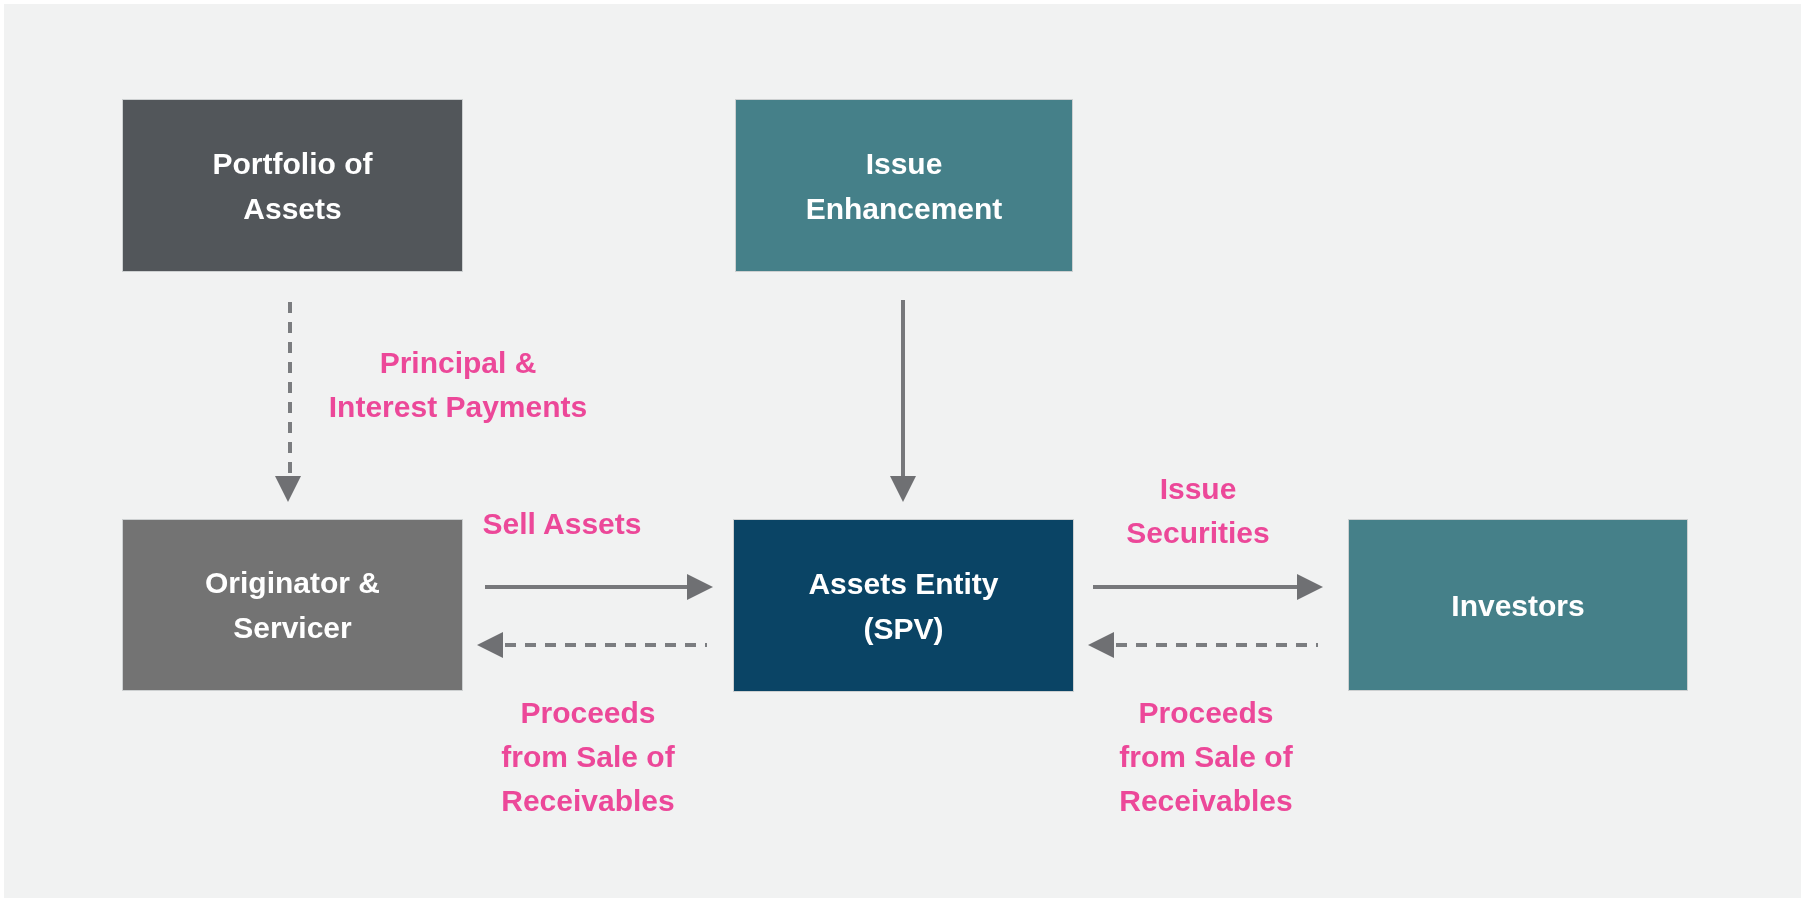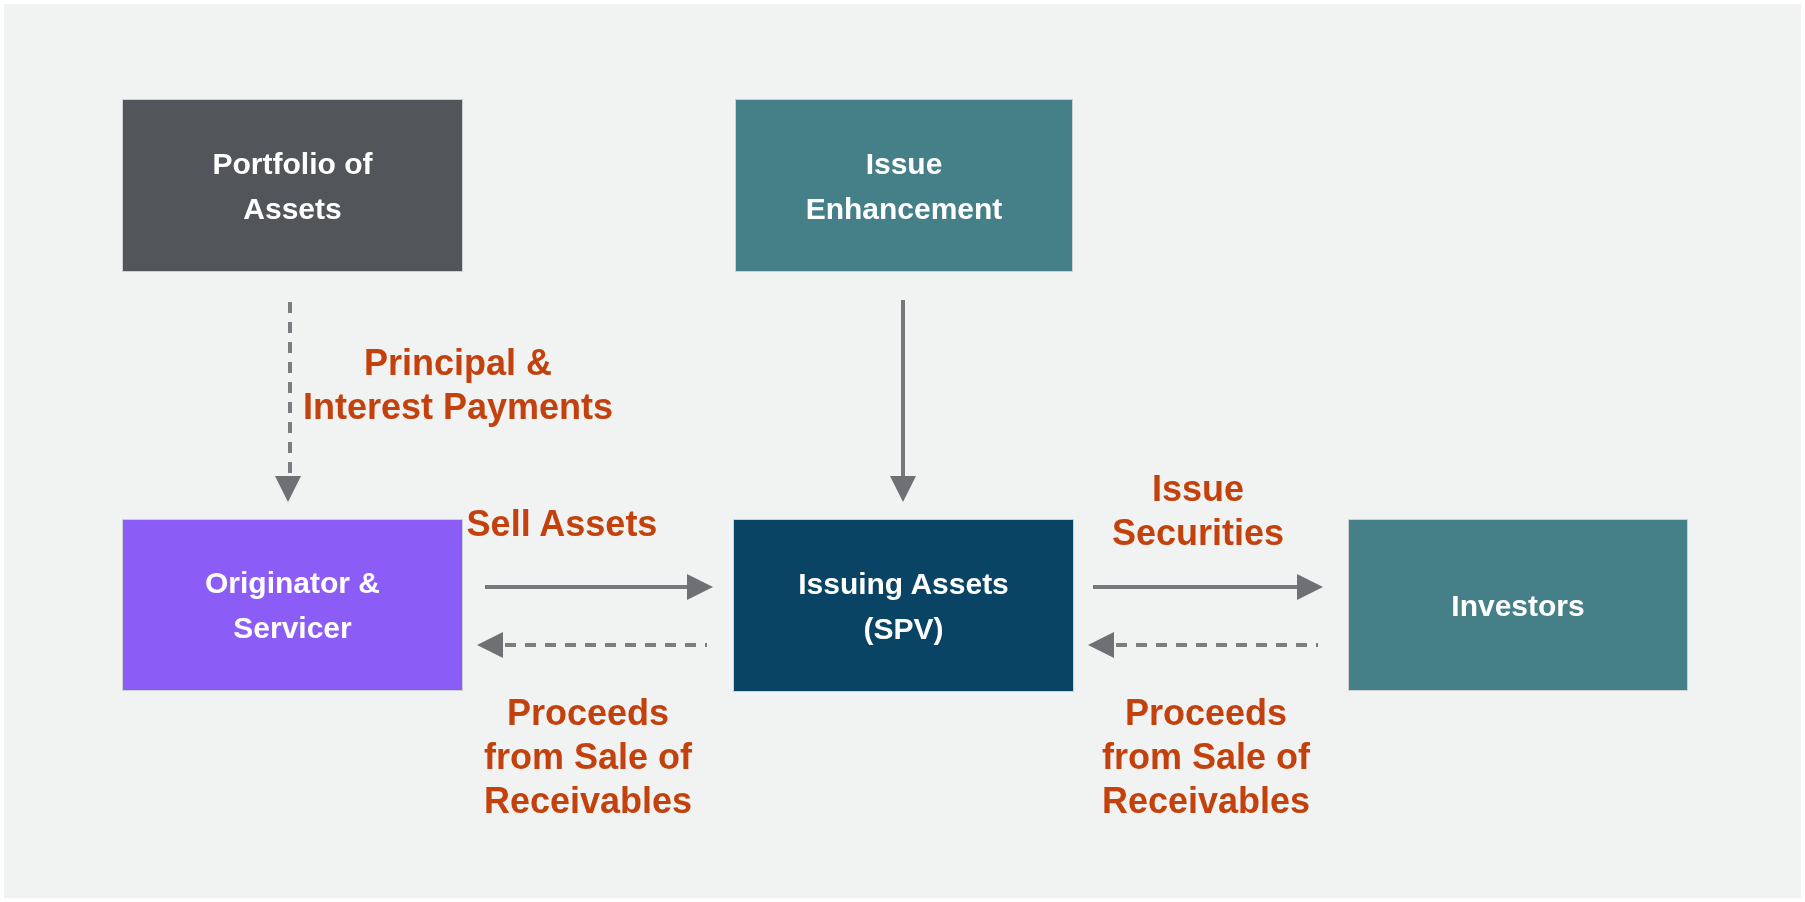--- a/index.html
+++ b/index.html
@@ -17,22 +17,22 @@
     color:#ffffff; font-size:30px; font-weight:700; line-height:45px; white-space:pre-line;
   }
   .n-portfolio  { left:122px;  top:99px;  width:341px; height:173px; }
   .n-credit     { left:735px;  top:99px;  width:338px; height:173px; }
   .n-originator { left:122px;  top:519px; width:341px; height:172px; }
   .n-spv        { left:733px;  top:519px; width:341px; height:173px; }
   .n-investors  { left:1348px; top:519px; width:340px; height:172px; }
 
   
   .flow-label {
-    position:absolute; width:320px; text-align:center; color:#c2410c;
-    font-size:36px; font-weight:700; line-height:44px; white-space:pre-line;
+    position:absolute; width:320px; text-align:center; color:#ec4899;
+    font-size:30px; font-weight:700; line-height:44px; white-space:pre-line;
   }
   .l-principal      { left:298px;  top:341px; }
   .l-sell           { left:402px;  top:502px; }
   .l-issue          { left:1038px; top:467px;text-align:center; }
   .l-proceeds-left  { left:428px;  top:691px; }
   .l-proceeds-right { left:1046px; top:691px; }
 
   
   .arrow-line { position:absolute; }
   .solid-h { height:4px; background:#77787B; }
@@ -65,26 +65,26 @@
   <div class="stage">
 
     <div class="node n-portfolio" style="background: rgb(82, 86, 90);">
       <span class="node-label">Portfolio of
 Assets</span>
     </div>
     <div class="node n-credit" style="background: rgb(69, 128, 137);">
       <span class="node-label">Issue
 Enhancement</span>
     </div>
-    <div class="node n-originator" style="background: #8b5cf6; justify-content: center;">
+    <div class="node n-originator" style="background: #737373; justify-content: center;">
       <span class="node-label">Originator &amp;
 Servicer</span>
     </div>
     <div class="node n-spv" style="background: rgb(10, 68, 101);">
-      <span class="node-label">Issuing Assets
+      <span class="node-label">Assets Entity
 (SPV)</span>
     </div>
     <div class="node n-investors" style="background: rgb(69, 128, 137);">
       <span class="node-label">Investors</span>
     </div>
 
     <div class="arrow-line dash-v a1-line"></div>
     <div class="arrow-head head-down a1-head"></div>
 
     <div class="arrow-line solid-v a2-line"></div>

